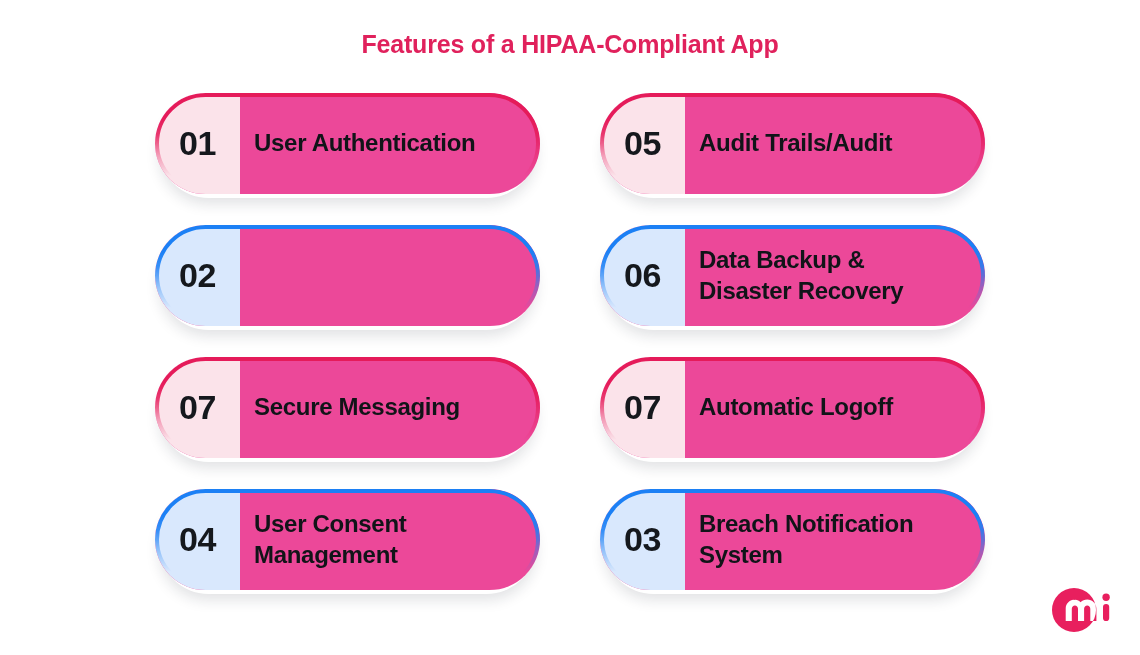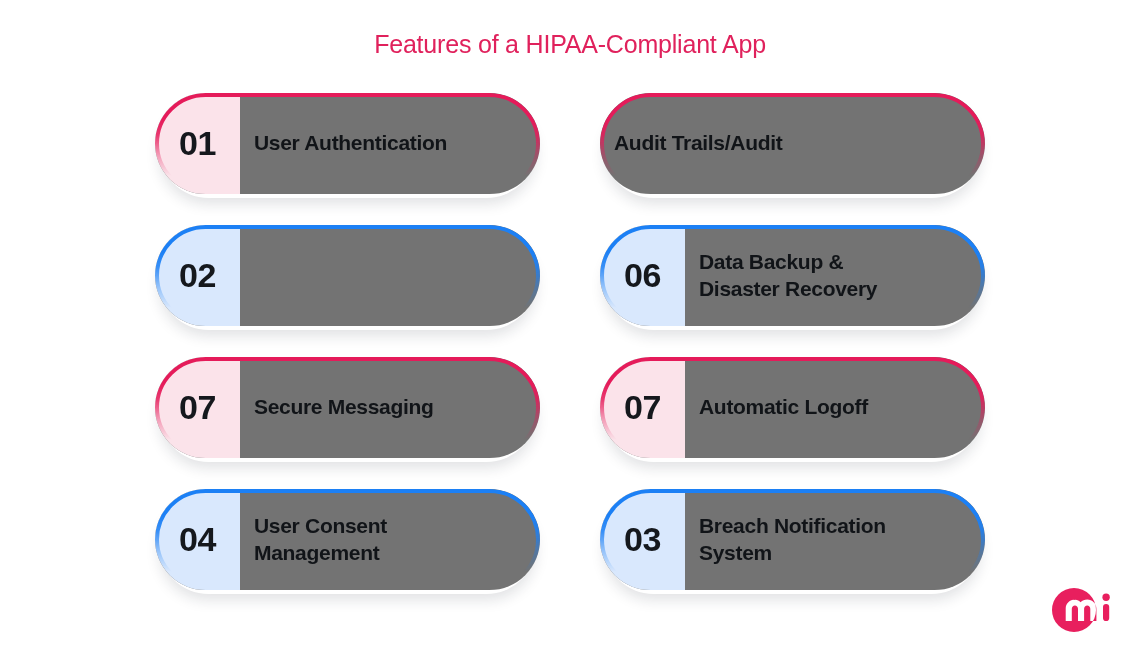--- a/index.html
+++ b/index.html
@@ -17,21 +17,21 @@
   }
 
   
   .page-title {
     position: absolute;
     top: 30px;
     left: 0;
     width: 1140px;
     text-align: center;
     font-size: 25px;
-    font-weight: normal;
+    font-weight: bold;
     letter-spacing: -0.2px;
     color: #e0215c;
   }
 
   
   .grid {
     position: absolute;
     top: 93px;
     left: 155px;
     width: 830px;
@@ -81,21 +81,21 @@
         rgba(0,0,0,0.35) 62%, rgba(0,0,0,0) 82%);
   }
   .card.pink .card-stroke  { border-color: #e51b5a; }
   .card.blue .card-stroke  { border-color: #1c80f5; }
 
   
   .card-body {
     position: absolute;
     inset: 0;
     border-radius: 51px;
-    background: #737373;
+    background: #ec4899;
     overflow: hidden;
     z-index: 1;
     display: flex;
     align-items: stretch;
   }
 
   
   .card-num {
     width: 85px;
     flex: 0 0 85px;
@@ -109,21 +109,21 @@
   }
   .card.pink .card-num { background: #fbe3ea; }
   .card.blue .card-num { background: #d9e8fd; }
 
   
   .card-label {
     flex: 1 1 auto;
     display: flex;
     align-items: center;
     padding: 0 16px 0 14px;
-    font-size: 21px;
+    font-size: 24px;
     font-weight: bold;
     line-height: 1.28;
     letter-spacing: -0.3px;
     color: #111418;
     white-space: pre-line;
   }
 
   
   .logo {
     position: absolute;
@@ -141,20 +141,21 @@
 <div class="grid">
     <div class="card pink">
       <div class="card-body">
         <div class="card-num">01</div>
         <div class="card-label">User Authentication</div>
       </div>
       <div class="card-stroke"></div>
     </div>
     <div class="card pink">
       <div class="card-body">
+        <div class="card-num">05</div>
         <div class="card-label">Audit Trails/Audit</div>
       </div>
       <div class="card-stroke"></div>
     </div>
     <div class="card blue">
       <div class="card-body">
         <div class="card-num">02</div>
       </div>
       <div class="card-stroke"></div>
     </div>

